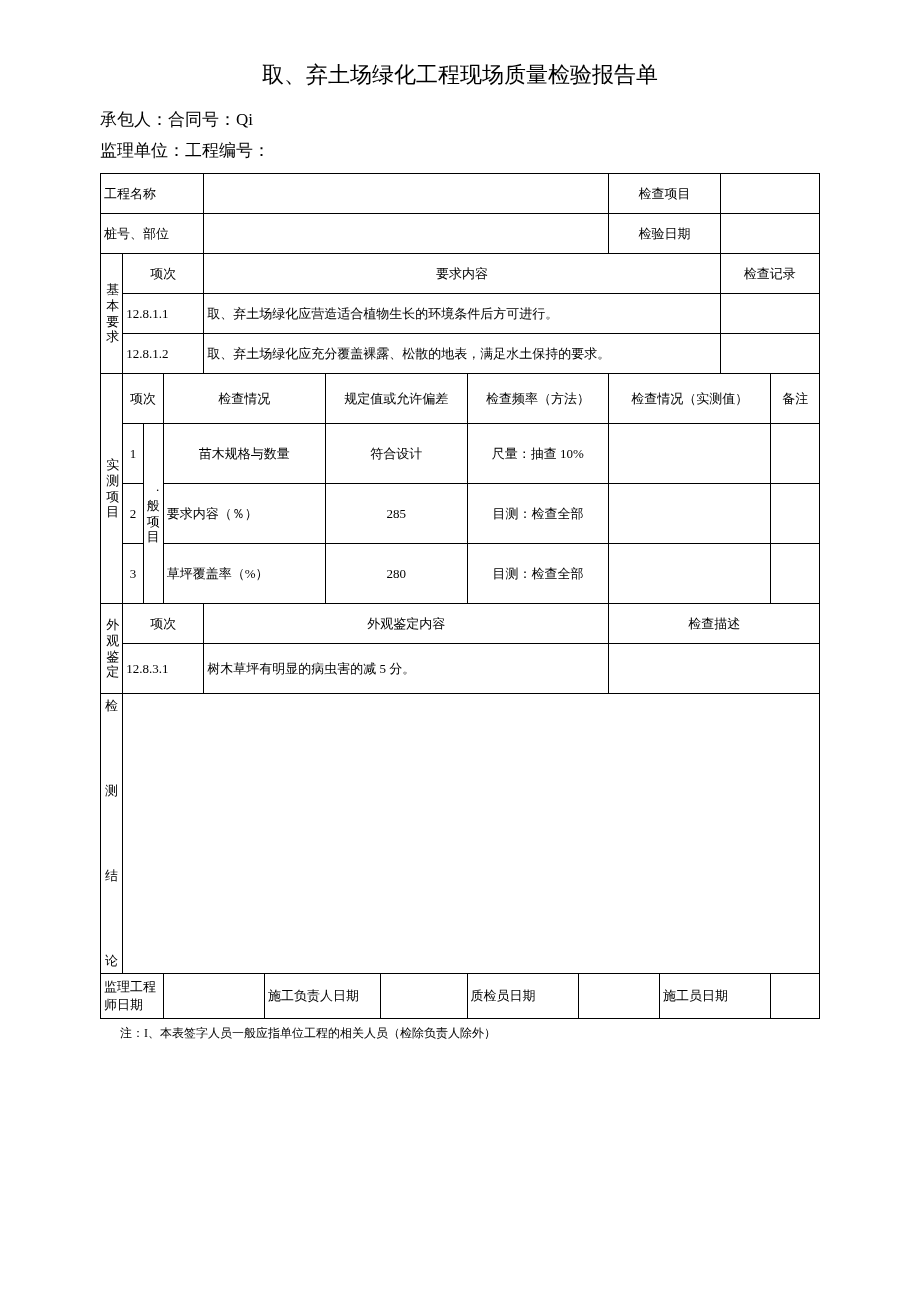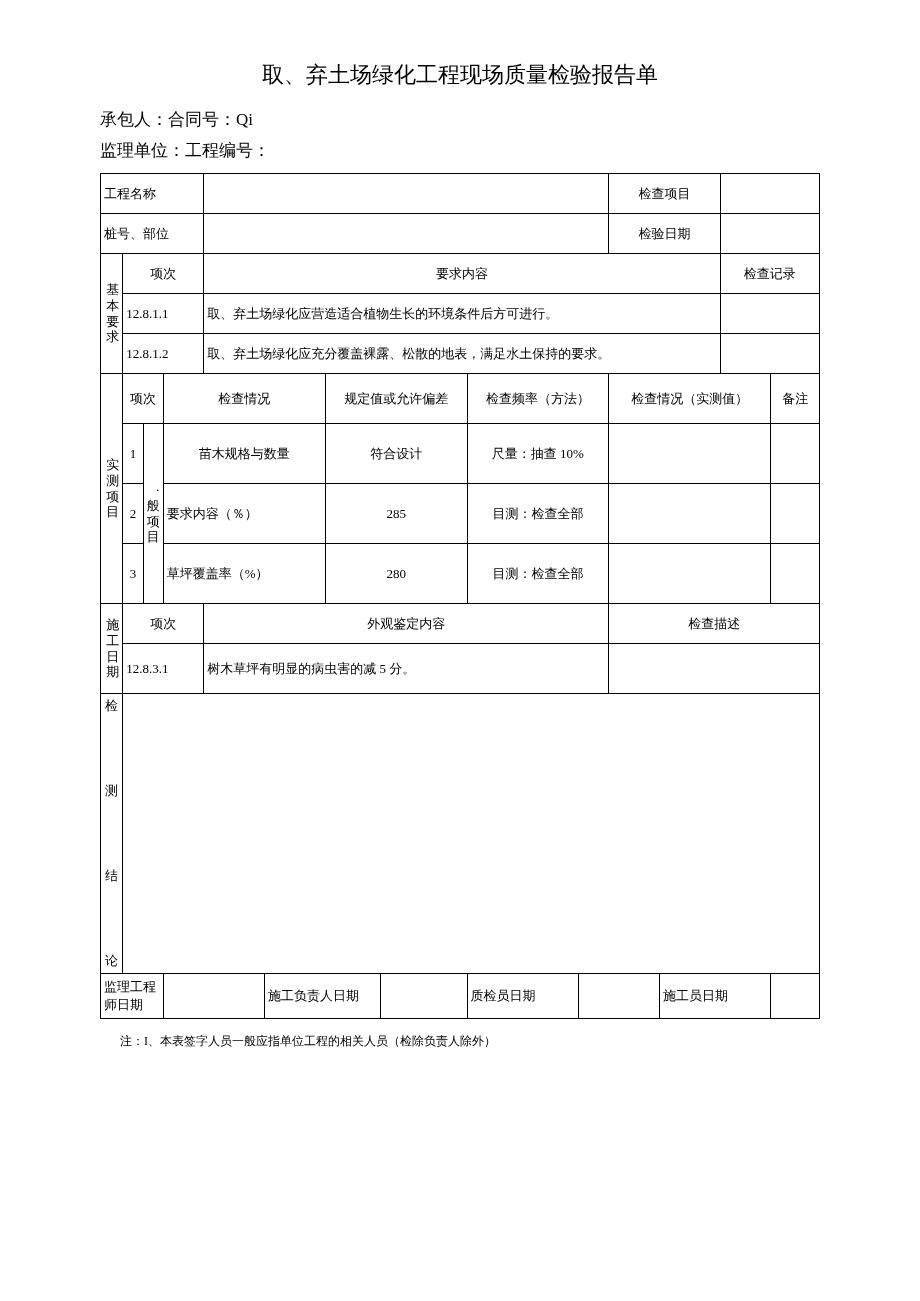--- a/index.html
+++ b/index.html
@@ -53,21 +53,21 @@
     }
     .conclusion-label {
       display: flex;
       flex-direction: column;
       justify-content: space-between;
       height: 100%;
       width: 14px;
     }
     .footnote {
       font-size: 12px;
-      margin-top: 14px;
+      margin-top: 6px;
       padding-left: 20px;
     }
   </style>
 </head>
 <body>
 
 <h1 class="title">取、弃土场绿化工程现场质量检验报告单</h1>
 
 <div class="meta-line">承包人：合同号：Qi</div>
 <div class="meta-line">监理单位：工程编号：</div>
@@ -153,21 +153,21 @@
   <tr>
     <td class="center h60">3</td>
     <td colspan="3" class="left">草坪覆盖率（%）</td>
     <td colspan="3" class="center">280</td>
     <td colspan="3" class="center">目测：检查全部</td>
     <td colspan="3"></td>
     <td></td>
   </tr>
 
   <tr>
-    <td rowspan="2" class="vtext">施工日期</td>
+    <td rowspan="2" class="vtext">外观鉴定</td>
     <td colspan="3" class="center h40">项次</td>
     <td colspan="8" class="center">外观鉴定内容</td>
     <td colspan="4" class="center">检查描述</td>
   </tr>
   <tr>
     <td colspan="3" class="left h50">12.8.3.1</td>
     <td colspan="8" class="left">树木草坪有明显的病虫害的减 5 分。</td>
     <td colspan="4"></td>
   </tr>
 

